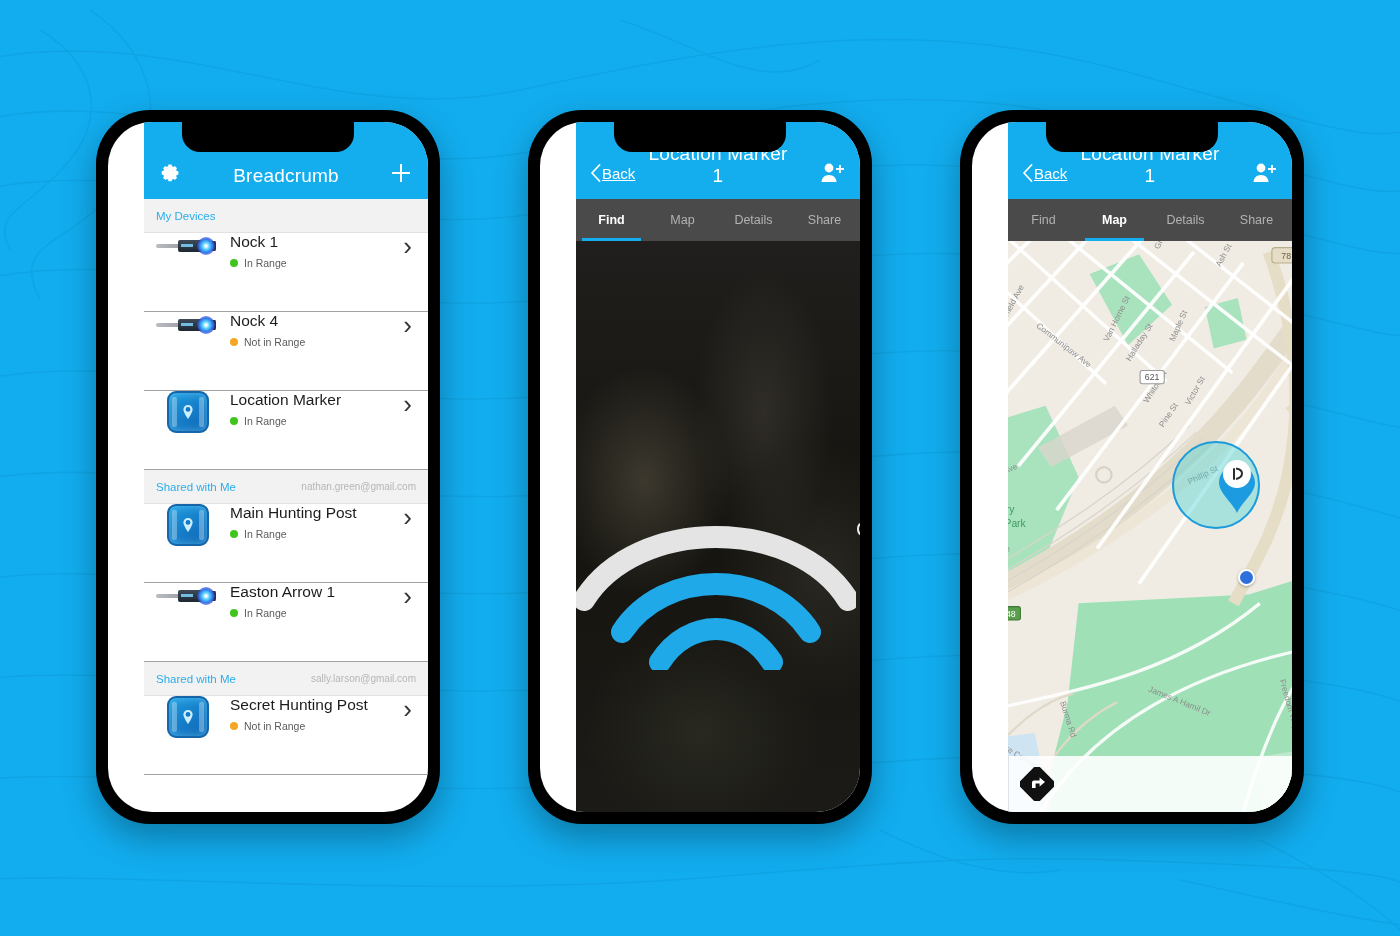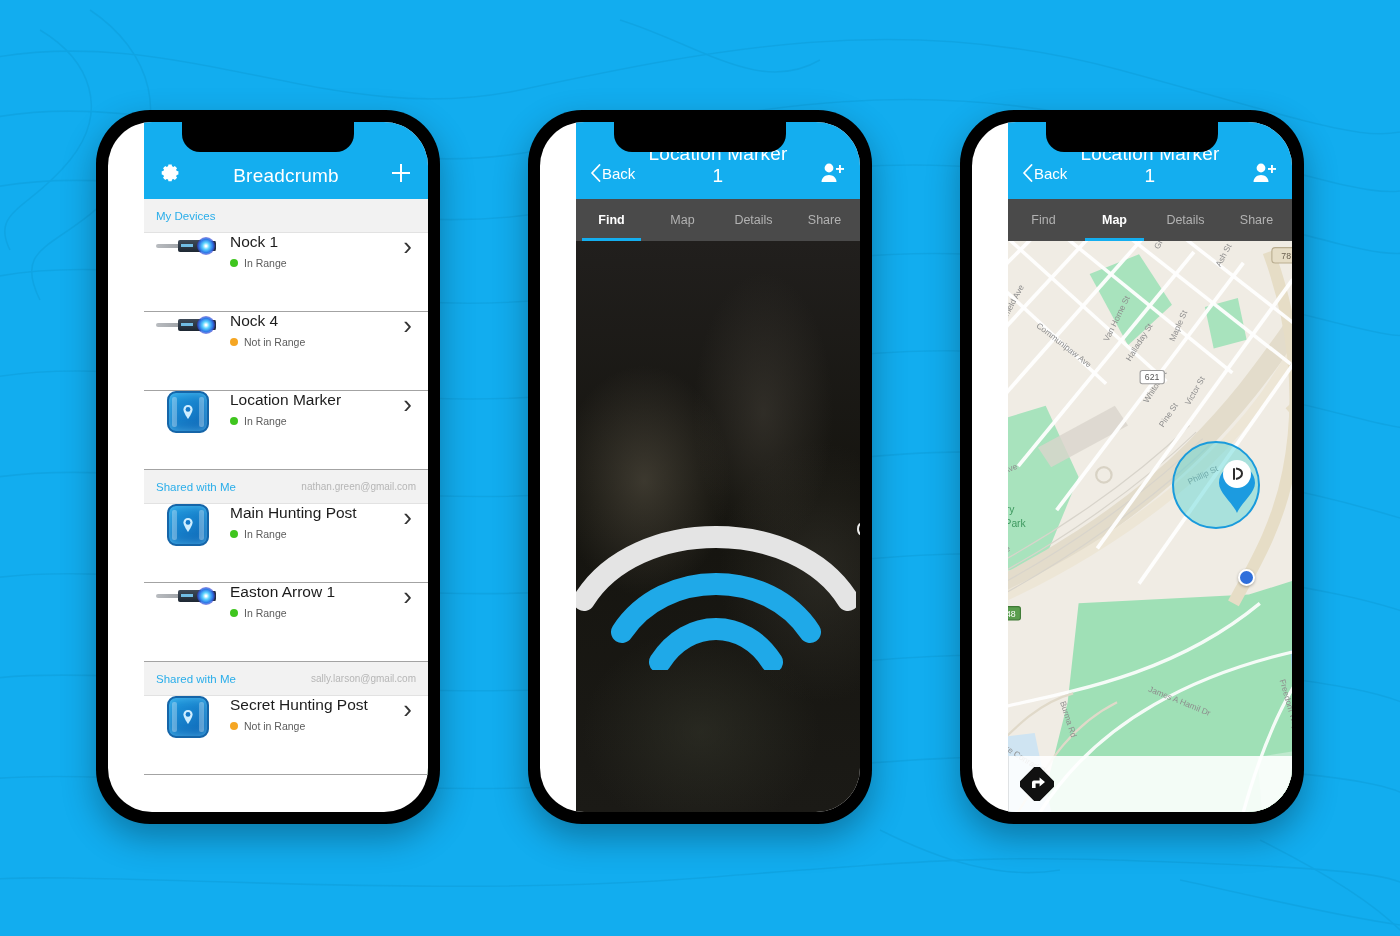--- a/index.html
+++ b/index.html
@@ -59,21 +59,21 @@
     color: #fff;
     font-size: 19px;
     letter-spacing: .2px;
   }
   .nav-left, .nav-right {
     width: 52px; height: 28px;
     display: flex; align-items: center;
     color: #fff;
   }
   .nav-right { justify-content: flex-end; }
-  .back-wrap { display: flex; align-items: center; gap: 1px; color: #fff; font-size: 15px; }
+  .back-wrap { display: flex; align-items: center; gap: 1px; color: #fff; font-size: 15px; text-decoration: underline; }
 
   
   .section-head {
     height: 34px;
     background: #F2F2F2;
     border-bottom: 1px solid #E2E2E2;
     display: flex; align-items: center;
     justify-content: space-between;
     padding: 0 12px;
   }

